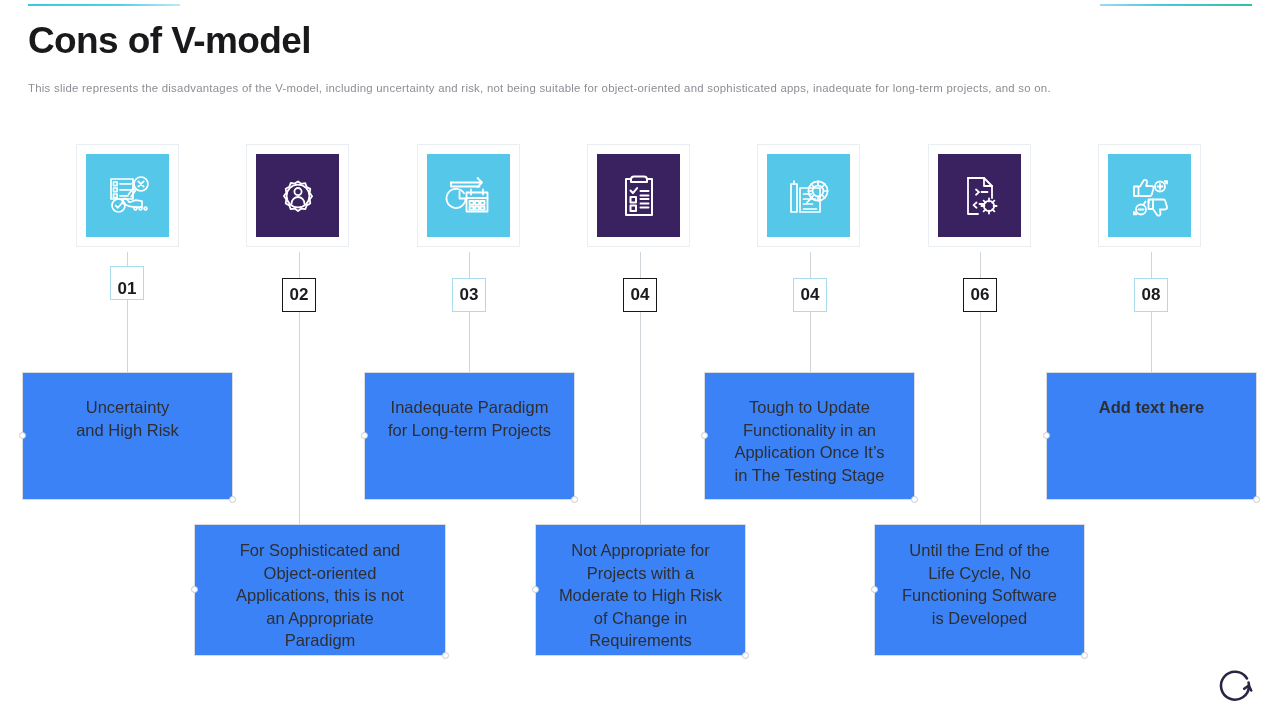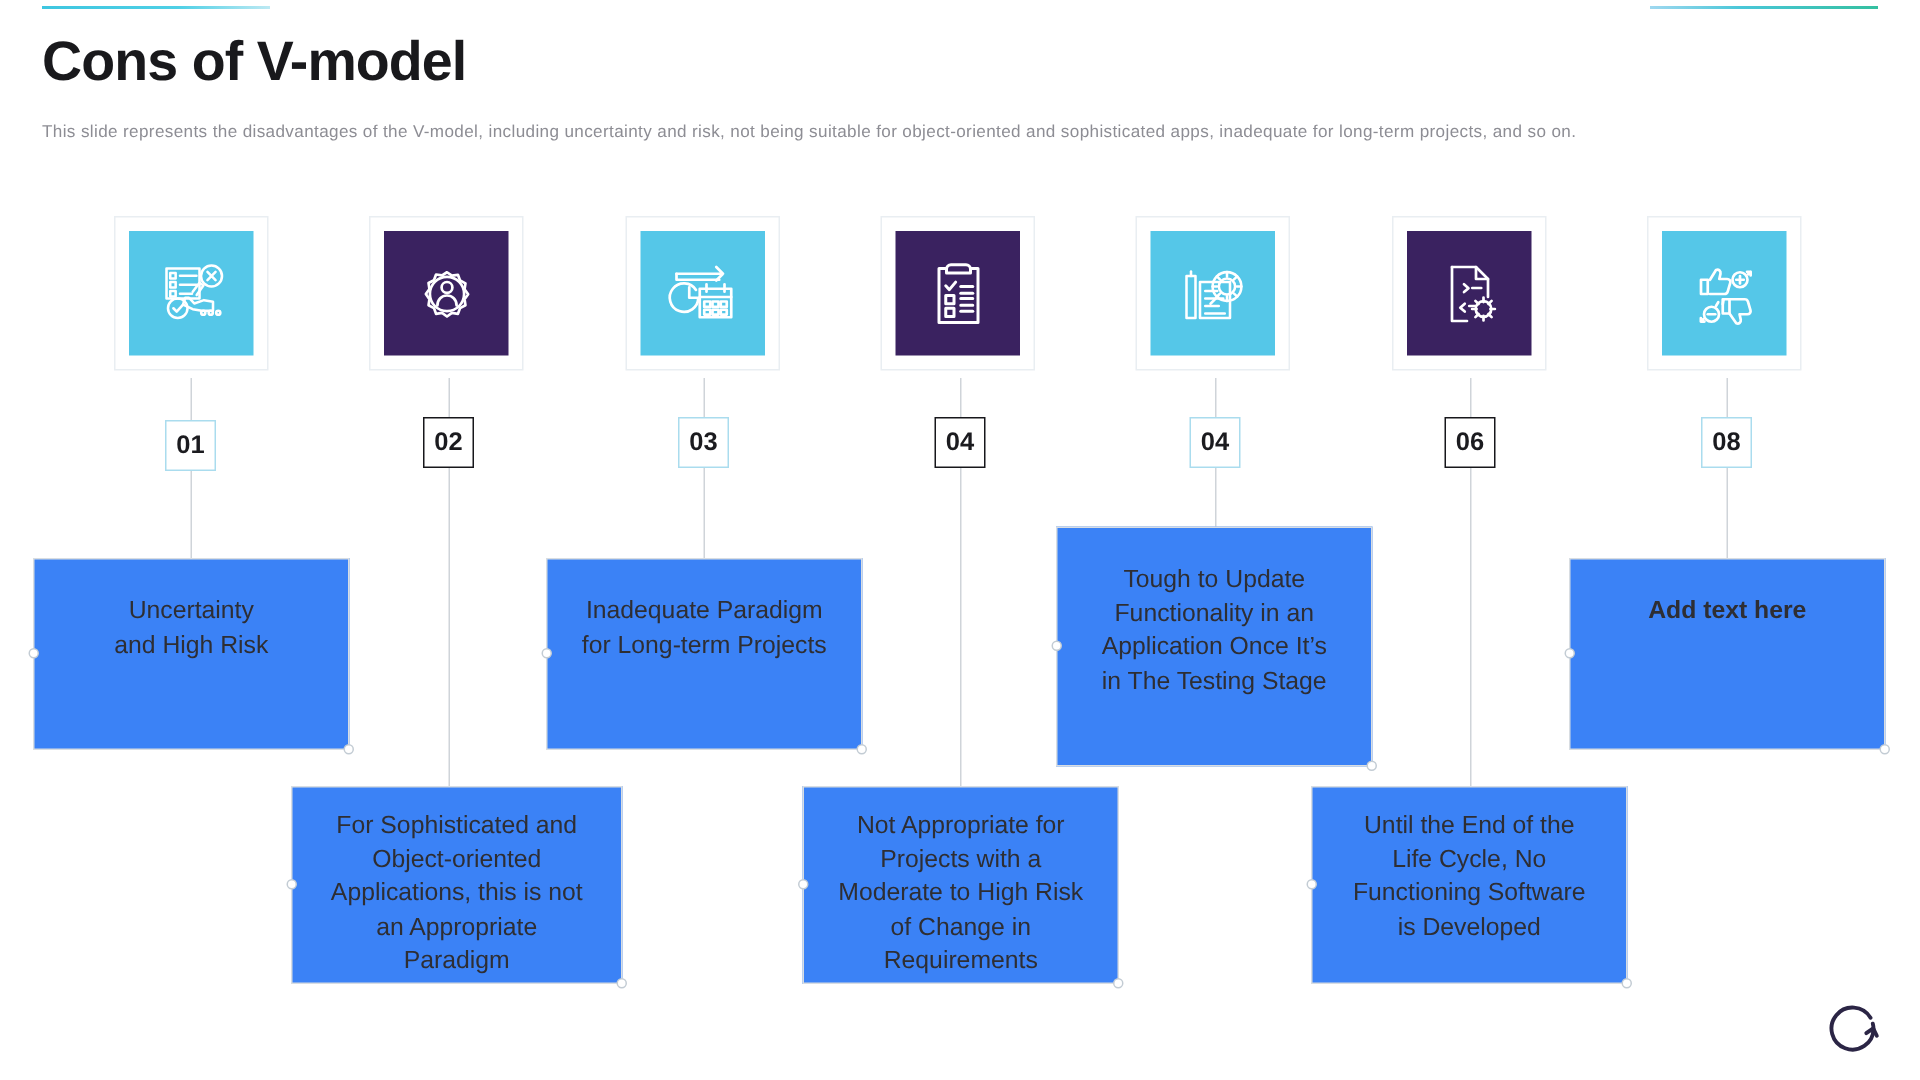--- a/index.html
+++ b/index.html
@@ -266,21 +266,21 @@
         <path d="M29 29.5h-4.5V39H29z"></path>
         <path d="M29 39l4.5 6.5c1.8.6 3.3-.4 3-2.4l-.8-3.6h5.2c1.5 0 2.5-1.2 2.1-2.6l-1.7-5.8c-.3-1-1.2-1.6-2.2-1.6H29"></path>
         <circle cx="17" cy="39.5" r="5"></circle>
         <path d="M14.5 39.5h5"></path>
         <path d="M11.5 42.8l-1.6 1.6M9.9 44.4h2.4M9.9 44.4V42"></path>
         <path d="M21.5 31.5l-1.5 2.5M25 30l-.5 2.8"></path>
       </svg>
     </div>
   </div>
 
-  <div class="num-badge light" style="left:110px;  top:280px;">
+  <div class="num-badge light" style="left:110px;  top:266px;align-items:flex-end;">
       <span>01</span>
     </div>
   <div class="num-badge dark" style="left:282px;  top:278px;">
       <span>02</span>
     </div>
   <div class="num-badge light" style="left:452px;  top:278px;">
       <span>03</span>
     </div>
   <div class="num-badge dark" style="left:623px;  top:278px;">
       <span>04</span>
@@ -300,33 +300,33 @@
     <div class="handle h-br"></div>
     <div class="card-text">Uncertainty<br>and High Risk</div>
   </div>
 
   <div class="text-card card-top" style="left:364px; top:372px; width:211px; height:128px;">
     <div class="handle h-left"></div>
     <div class="handle h-br"></div>
     <div class="card-text">Inadequate Paradigm<br>for Long-term Projects</div>
   </div>
 
-  <div class="text-card card-top" style="left:704px; top:351px; width:211px; height:160px;">
+  <div class="text-card card-top" style="left:704px; top:372px; width:211px; height:128px;">
     <div class="handle h-left"></div>
     <div class="handle h-br"></div>
     <div class="card-text">Tough to Update<br>Functionality in an<br>Application Once It’s<br>in The Testing Stage</div>
   </div>
 
   <div class="text-card card-top" style="left:1046px; top:372px; width:211px; height:128px;font-weight:bold;">
     <div class="handle h-left"></div>
     <div class="handle h-br"></div>
     <div class="card-text">Add text here</div>
   </div>
 
-  <div class="text-card card-bot" style="left:194px; top:524px; width:221px; height:132px;">
+  <div class="text-card card-bot" style="left:194px; top:524px; width:252px; height:132px;">
     <div class="handle h-left"></div>
     <div class="handle h-br"></div>
     <div class="card-text">For Sophisticated and<br>Object-oriented<br>Applications, this is not<br>an Appropriate<br>Paradigm</div>
   </div>
 
   <div class="text-card card-bot" style="left:535px; top:524px; width:211px; height:132px;">
     <div class="handle h-left"></div>
     <div class="handle h-br"></div>
     <div class="card-text">Not Appropriate for<br>Projects with a<br>Moderate to High Risk<br>of Change in<br>Requirements</div>
   </div>

